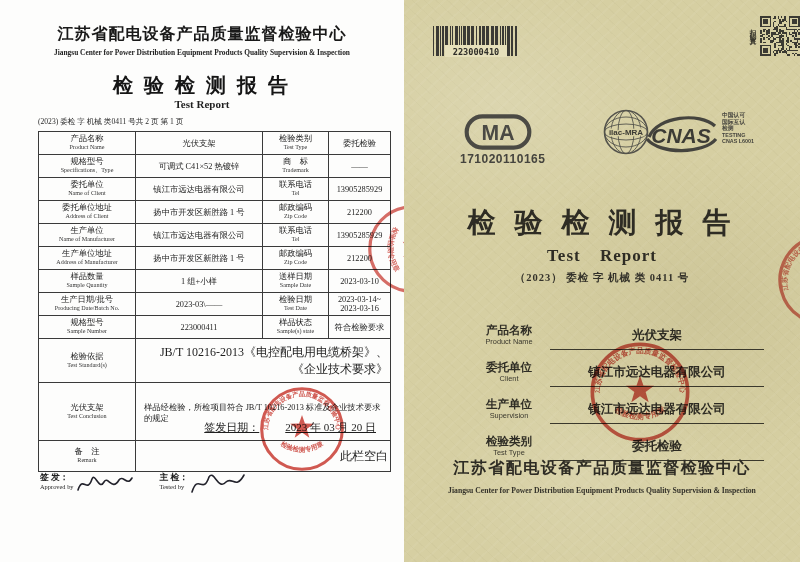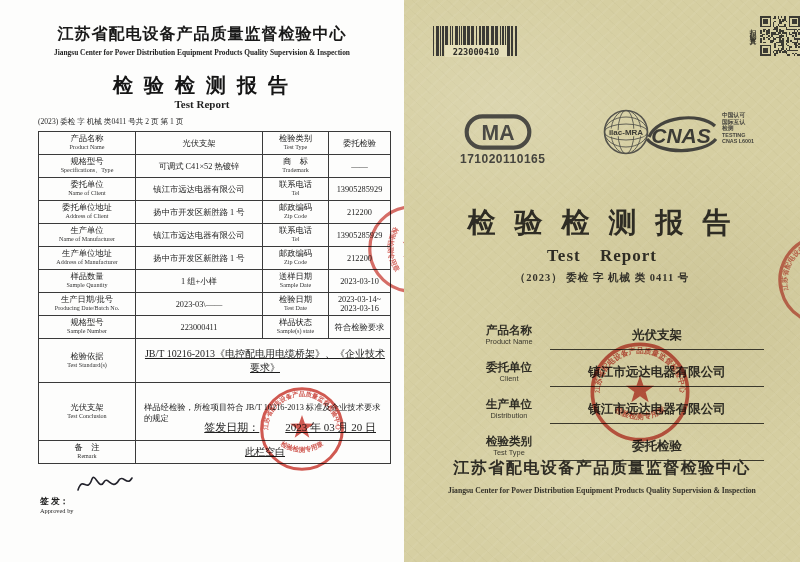--- a/index.html
+++ b/index.html
@@ -14,33 +14,33 @@
   .lp-title-en{position:absolute;top:98px;left:0;width:100%;text-align:center;font-size:11px;font-weight:bold;}
   .lp-docline{position:absolute;top:117px;left:38px;width:352px;display:flex;justify-content:flex-start;font-size:7.6px;color:#2a2a2a;}
 
   table.rpt{position:absolute;left:38px;top:131px;width:352px;border-collapse:collapse;table-layout:fixed;}
   table.rpt td{border:0.8px solid #3a3a3a;padding:1px 2px;vertical-align:middle;overflow:hidden;}
   table.rpt{border:1.4px solid #2a2a2a;}
   .lblc{text-align:center;}
   .lbl-cn{font-size:8.3px;line-height:10px;color:#222;}
   .lbl-en{font-size:6.1px;line-height:7.5px;color:#333;}
   .val{font-size:8.3px;text-align:center;color:#1d1d1d;}
-  .val-left{font-size:10px;text-align:center;padding-left:6px !important;color:#1d1d1d;text-decoration:underline;}
+  .val-left{font-size:12px;text-align:right;padding-left:6px !important;color:#1d1d1d;}
   tr.r{height:23px;}
   tr.r-std{height:44px;}
   tr.r-concl{height:58px;}
-  tr.r-rem{height:23px;}
+  tr.r-rem{height:31px;}
   .concl-cell{position:relative;}
   .concl-text{font-size:8.3px;line-height:11px;padding:3px 4px 0 6px;}
   .issue-line{position:absolute;right:14px;bottom:5px;font-size:11px;text-decoration:underline;}
   .issue-line .gap{display:inline-block;width:26px;}
 
   .sig-row{position:absolute;left:40px;top:472px;width:350px;display:flex;}
   .sig-item{display:flex;align-items:flex-start;margin-right:26px;}
-  .sig-lbl-cn{font-size:8.8px;font-weight:bold;line-height:11px;white-space:nowrap;margin-top:24px;}
+  .sig-lbl-cn{font-size:8.8px;font-weight:bold;line-height:11px;white-space:nowrap;}
   .sig-lbl-en{font-size:6.4px;line-height:8px;white-space:nowrap;}
   .sig-svg{margin-left:2px;margin-top:-2px;}
 
   
   .seal{position:absolute;color:#c8352c;mix-blend-mode:multiply;pointer-events:none;}
   .seal svg{display:block;}
   .seal-main-left{left:258px;top:385px;opacity:0.82;}
   .seal-ride-left{left:366px;top:203px;opacity:0.72;transform:rotate(88deg);}
   .seal-main-right{left:184px;top:340px;opacity:0.78;}
   .seal-edge-right{left:372px;top:232px;opacity:0.66;transform:rotate(-14deg);}
@@ -250,20 +250,29 @@
     </table>
 
     <div class="sig-row">
       <div class="sig-item">
         <div>
             <div class="sig-lbl-cn">签 发：</div>
             <div class="sig-lbl-en">Approved by</div>
           </div>
         <svg class="sig-svg" width="58" height="28" viewBox="0 0 58 28">
             <path d="M2,20 C7,5 11,24 16,9 C19,2 23,21 28,12 C32,5 36,22 43,10 C47,4 51,17 56,8" fill="none" stroke="#23232c" stroke-width="1.6" stroke-linecap="round"></path>
+          </svg>
+      </div>
+      <div class="sig-item">
+        <div>
+            <div class="sig-lbl-cn">主 检：</div>
+            <div class="sig-lbl-en">Tested by</div>
+          </div>
+        <svg class="sig-svg" width="56" height="28" viewBox="0 0 56 28">
+            <path d="M2,22 C8,3 13,25 19,7 C24,-1 28,21 36,12 C42,6 46,20 54,5" fill="none" stroke="#23232c" stroke-width="1.6" stroke-linecap="round"></path>
           </svg>
       </div>
     </div>
 
     <div class="seal seal-main-left">
       <svg width="88" height="88">
           <use href="#seal-sym"></use>
         </svg>
     </div>
     <div class="seal seal-ride-left">
@@ -574,21 +583,21 @@
       <div class="field-row">
         <div class="field-lbl">
             <div class="fcn">委托单位</div>
             <div class="fen">Client</div>
           </div>
         <div class="field-val">镇江市远达电器有限公司</div>
       </div>
       <div class="field-row">
         <div class="field-lbl">
             <div class="fcn">生产单位</div>
-            <div class="fen">Distribution</div>
+            <div class="fen">Supervision</div>
           </div>
         <div class="field-val">镇江市远达电器有限公司</div>
       </div>
       <div class="field-row">
         <div class="field-lbl">
             <div class="fcn">检验类别</div>
             <div class="fen">Test Type</div>
           </div>
         <div class="field-val">委托检验</div>
       </div>

